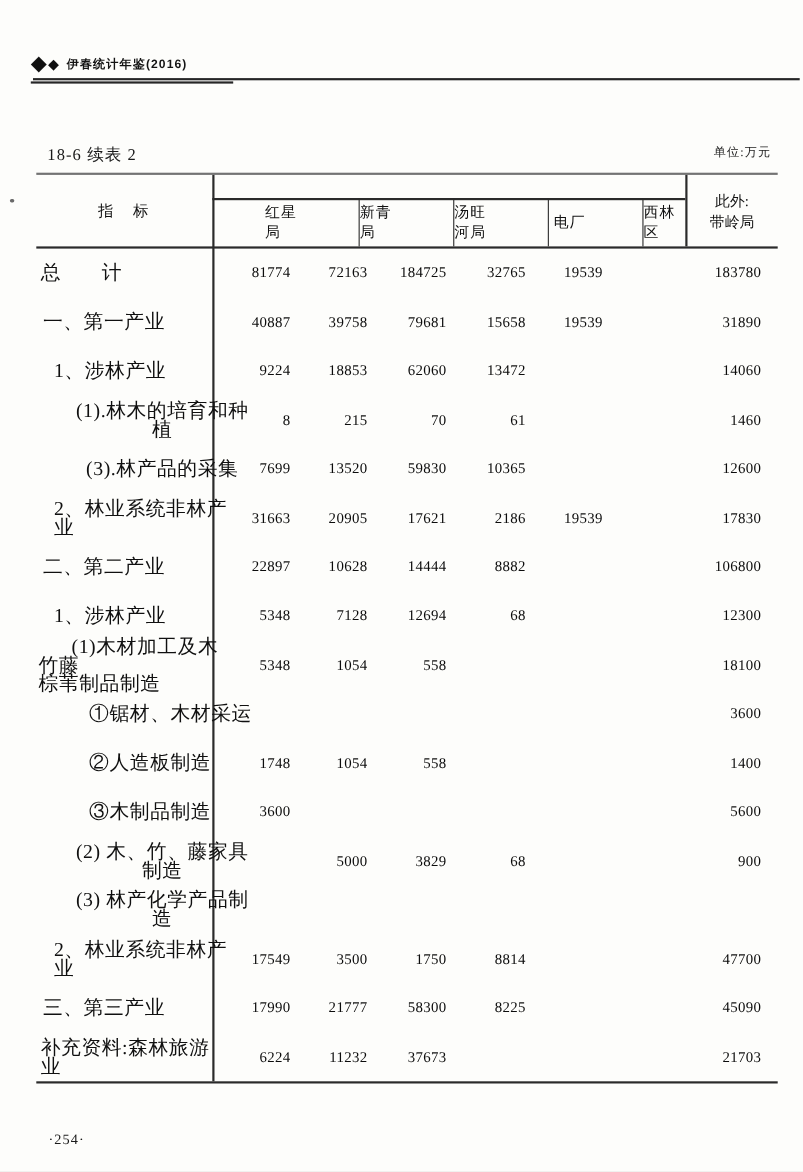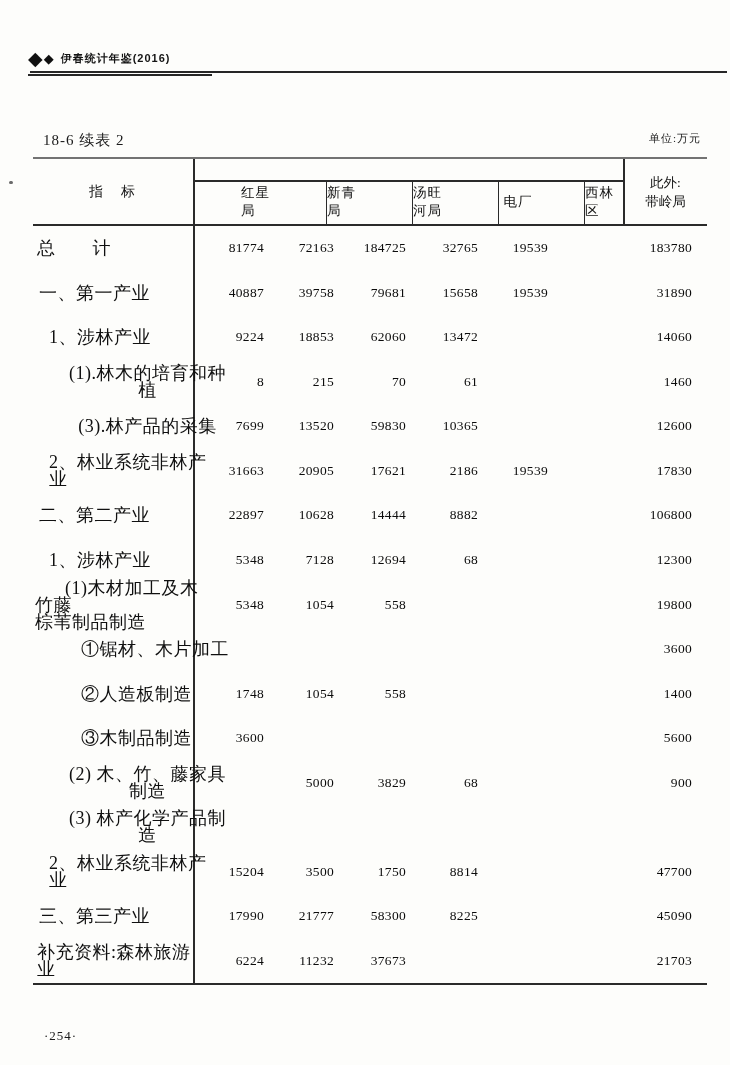--- a/index.html
+++ b/index.html
@@ -175,24 +175,24 @@
           <div class="num c2">12694</div>
           <div class="num c3">68</div>
           <div class="num c6">12300</div>
         </div>
         <div class="row">
           <div class="lab hang">(1)木材加工及木竹藤
 棕苇制品制造</div>
           <div class="num c0">5348</div>
           <div class="num c1">1054</div>
           <div class="num c2">558</div>
-          <div class="num c6">19800</div>
-        </div>
-        <div class="row">
-          <div class="lab ind4">①锯材、木片加工</div>
+          <div class="num c6">18100</div>
+        </div>
+        <div class="row">
+          <div class="lab ind4">①锯材、木材采运</div>
           <div class="num c6">3600</div>
         </div>
         <div class="row">
           <div class="lab ind4">②人造板制造</div>
           <div class="num c0">1748</div>
           <div class="num c1">1054</div>
           <div class="num c2">558</div>
           <div class="num c6">1400</div>
         </div>
         <div class="row">
@@ -205,21 +205,21 @@
           <div class="num c1">5000</div>
           <div class="num c2">3829</div>
           <div class="num c3">68</div>
           <div class="num c6">900</div>
         </div>
         <div class="row">
           <div class="lab ind3">(3) 林产化学产品制造</div>
         </div>
         <div class="row">
           <div class="lab ind2">2、林业系统非林产业</div>
-          <div class="num c0">15204</div>
+          <div class="num c0">17549</div>
           <div class="num c1">3500</div>
           <div class="num c2">1750</div>
           <div class="num c3">8814</div>
           <div class="num c6">47700</div>
         </div>
         <div class="row">
           <div class="lab ind1">三、第三产业</div>
           <div class="num c0">17990</div>
           <div class="num c1">21777</div>
           <div class="num c2">58300</div>

